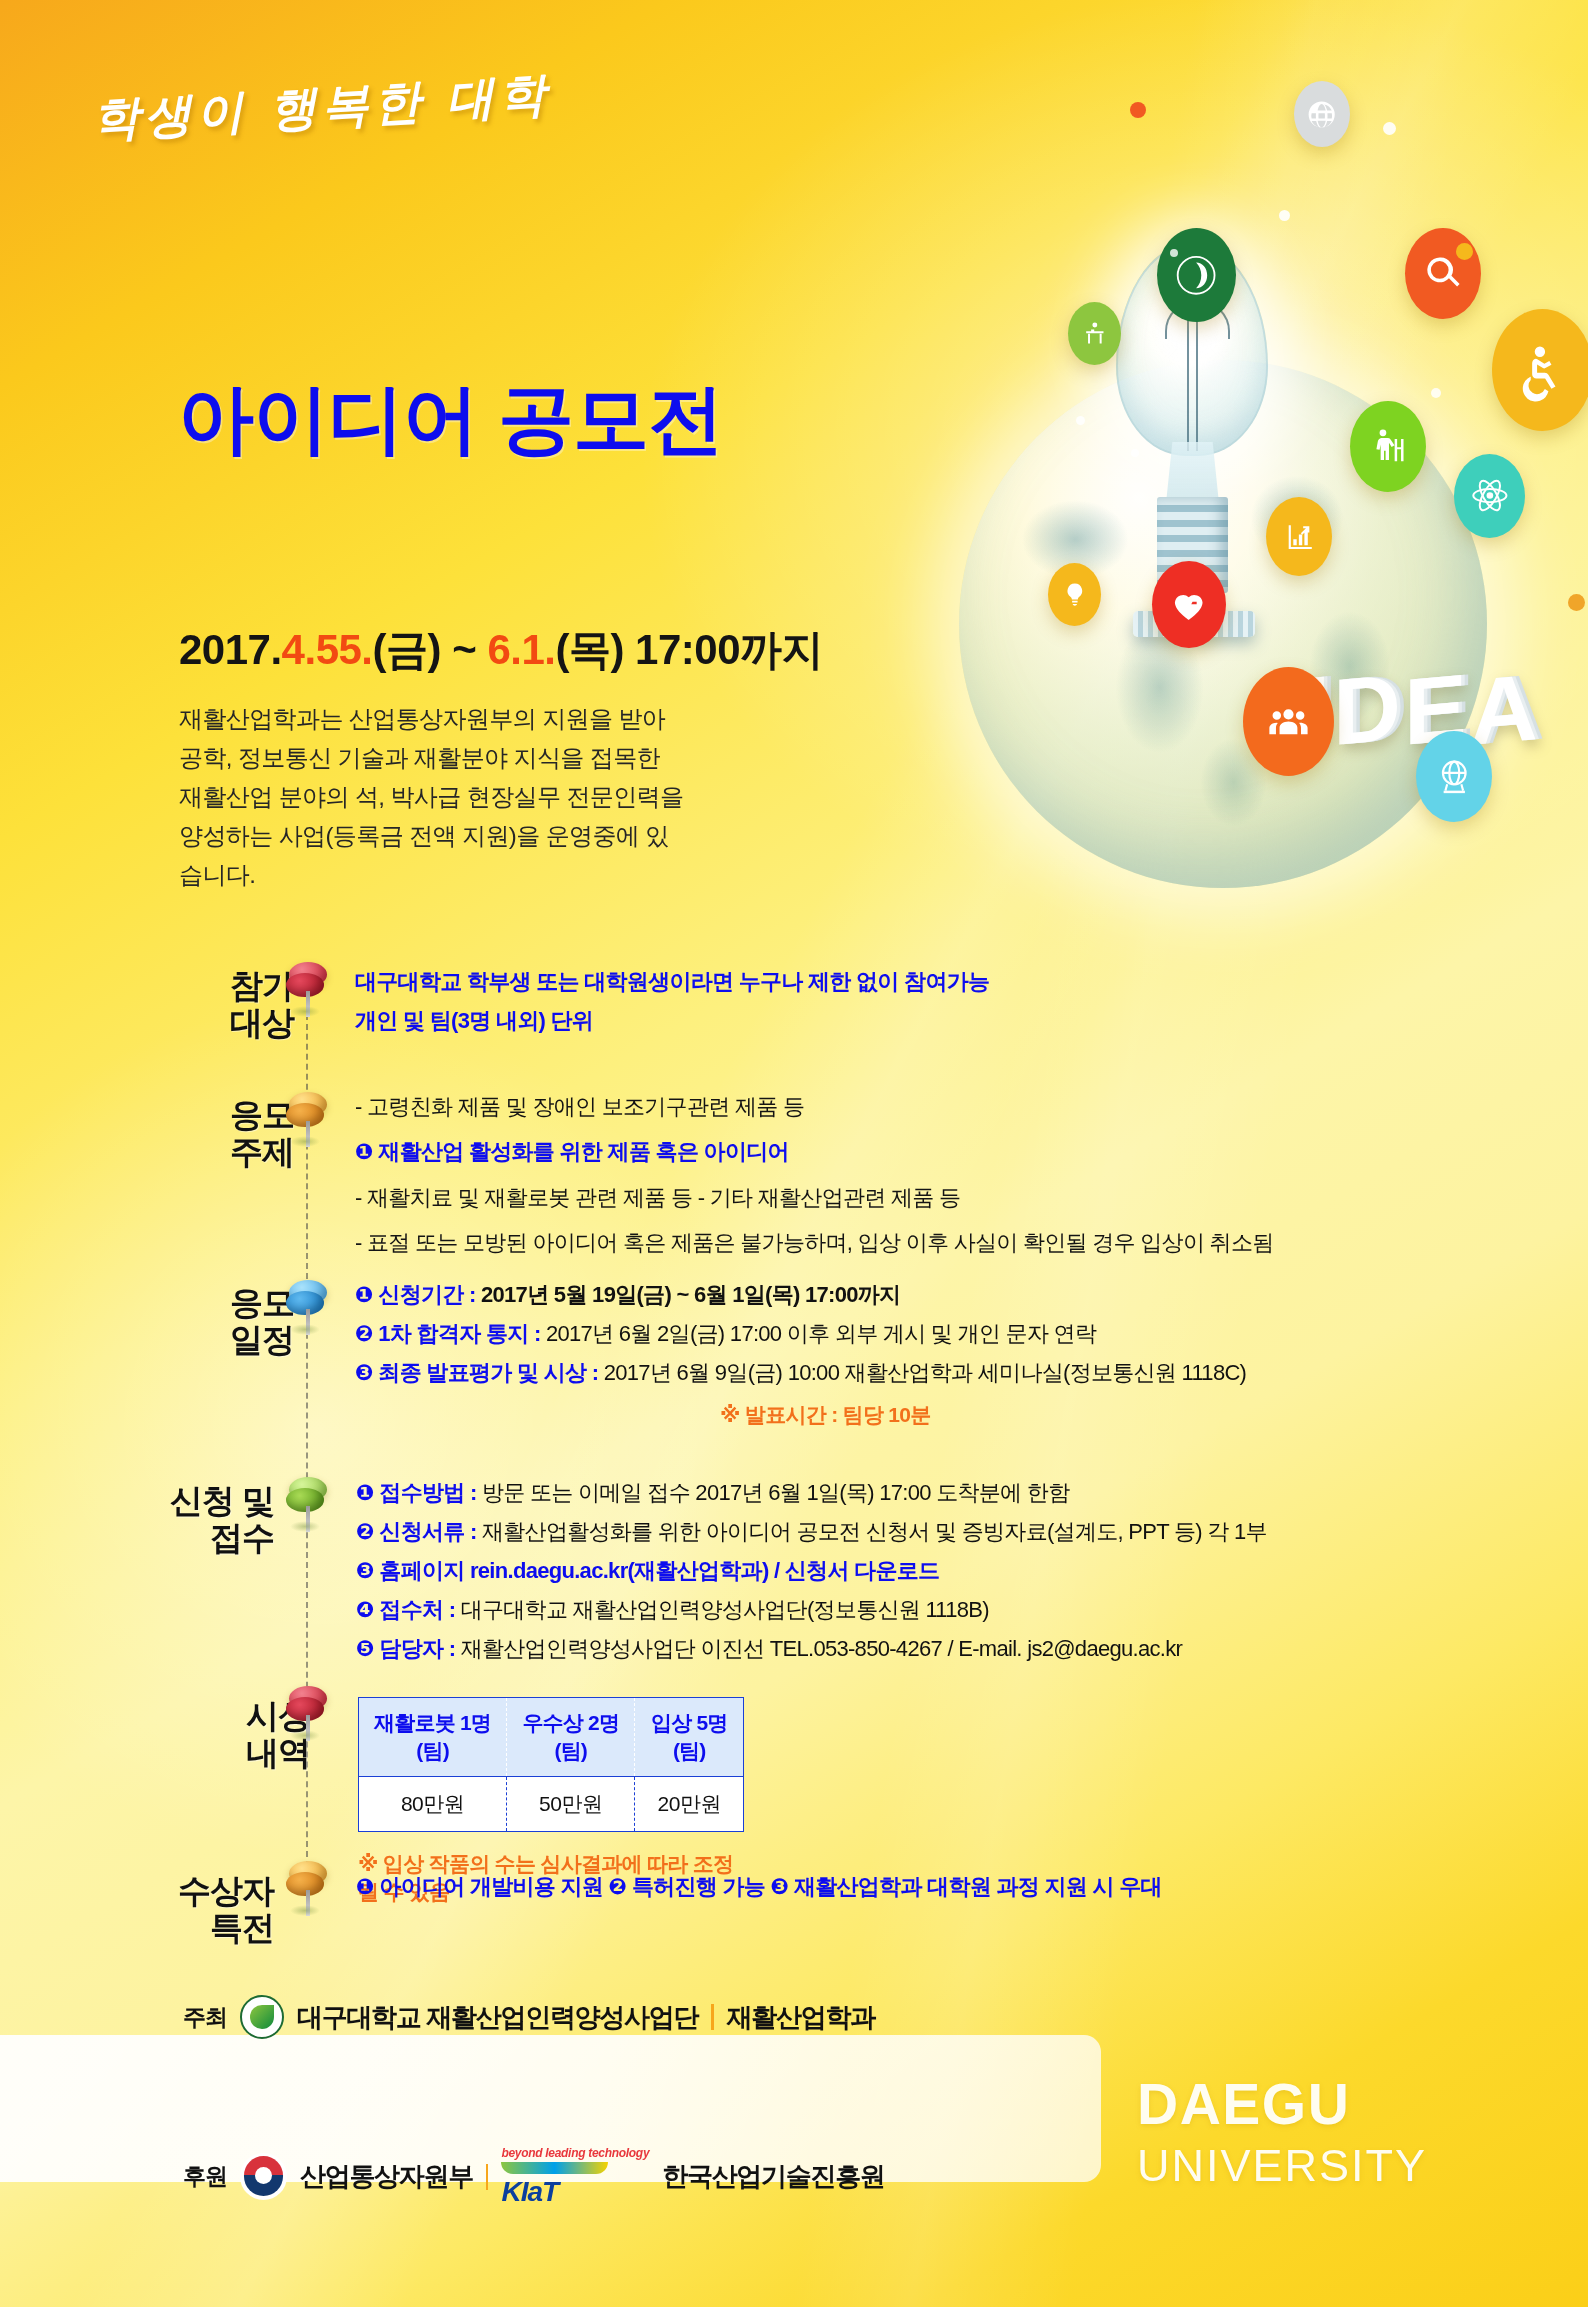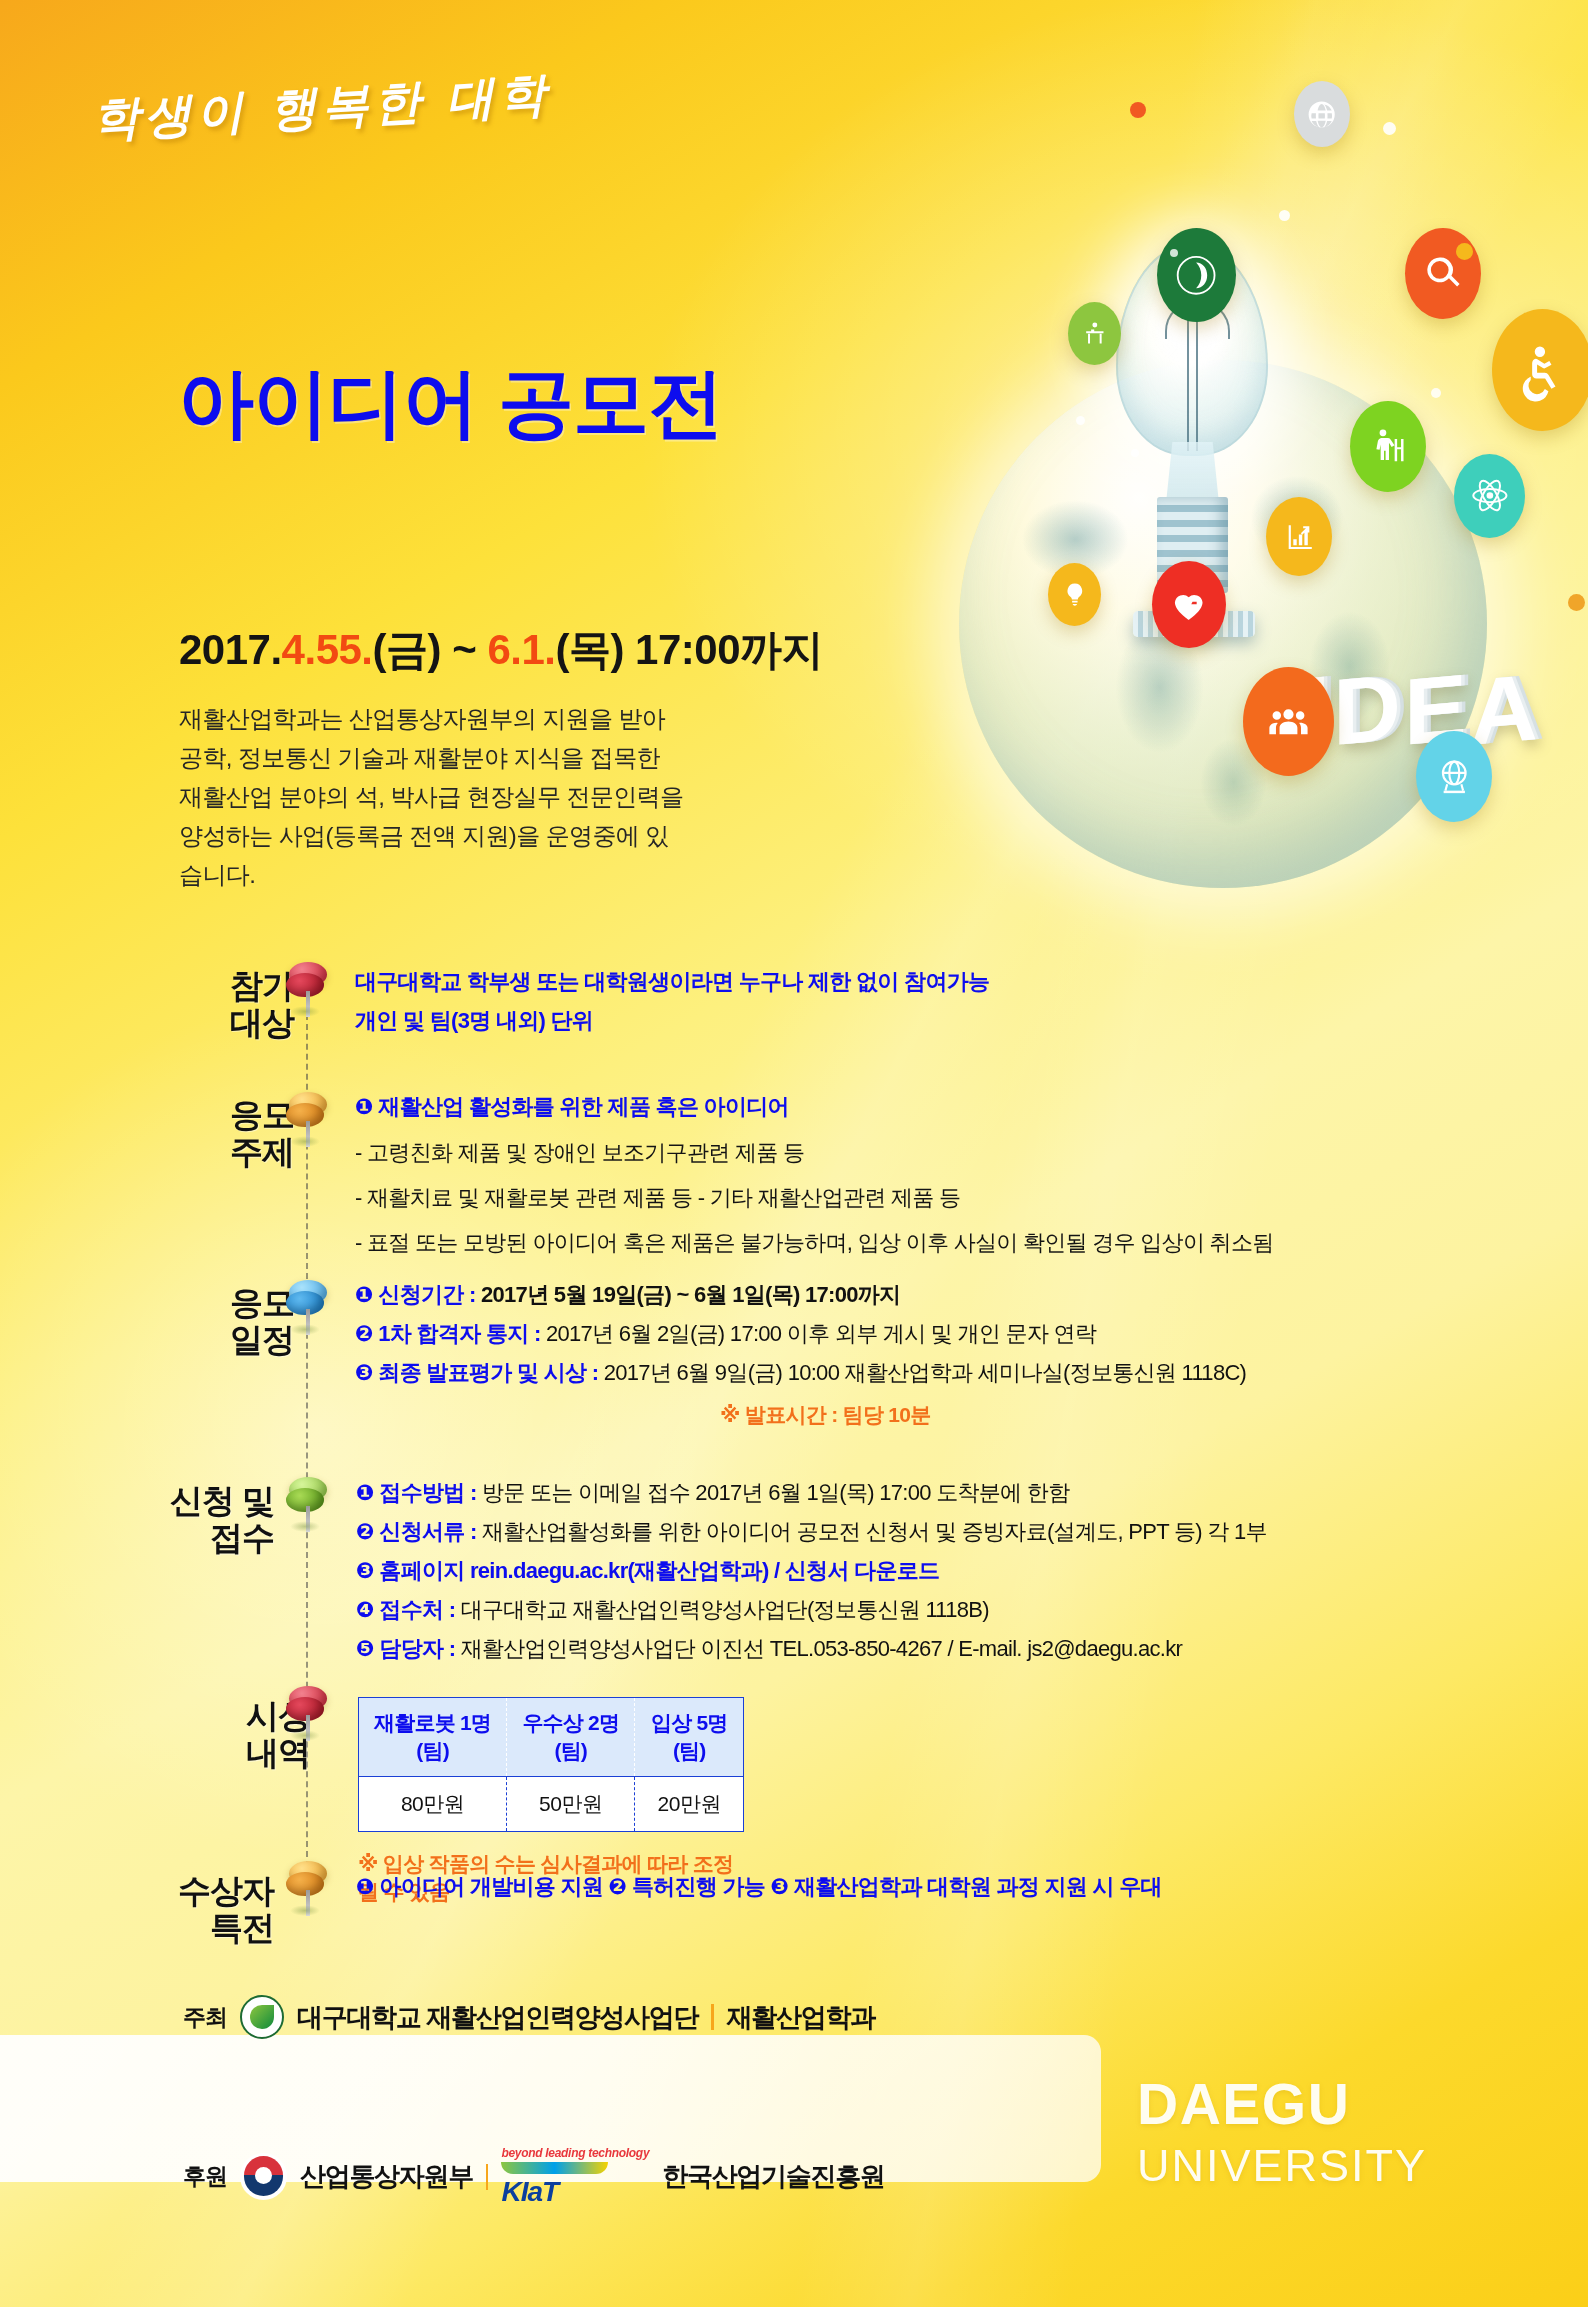--- a/index.html
+++ b/index.html
@@ -105,21 +105,21 @@
   .bub{ position:absolute; border-radius:50%; display:flex; align-items:center; justify-content:center;
         color:#fff; box-shadow:0 7px 17px rgba(170,130,20,.30); }
   .bub svg{ width:56%; height:56%; fill:#fff; }
   .dot{ position:absolute; border-radius:50%; }
 
   
   .head{ position:absolute; left:178px; top:355px; width:761px; }
   .h-line1{ font-size:60px; font-weight:700; color:#0d0dee; letter-spacing:-1px; line-height:1.18;
             text-shadow:1.5px 1.5px 0 rgba(255,255,255,.35); }
   .h-line1 .small{ font-size:38px; }
-  .h-line2{ font-size:76px; font-weight:700; color:#0d0dee; letter-spacing:-1px; line-height:1.16; margin-top:4px;
+  .h-line2{ font-size:76px; font-weight:700; color:#0d0dee; letter-spacing:-1px; line-height:1.16; margin-top:20px;
             text-shadow:1.5px 1.5px 0 rgba(255,255,255,.35); }
 
   .daterow{ position:absolute; left:179px; top:622px; font-size:42px; font-weight:700; color:#141414; letter-spacing:-0.5px; }
   .daterow .red{ color:#f24a12; }
 
   .desc{ position:absolute; left:179px; top:700px; width:507px;
          font-size:24px; line-height:1.62; color:#262626; letter-spacing:-0.6px; }
 
   
   .tl-line{ position:absolute; left:306px; top:994px; width:0; height:883px;
@@ -337,22 +337,22 @@
       <span>응모</span><br>
       <span>주제</span>
     </div>
     <div class="pin" style="left:159px;top:-4px;">
       <div class="cap" style="background:radial-gradient(circle at 34% 30%,#ffe08a,#f0a32a);"></div>
       <div class="cap2" style="background:radial-gradient(circle at 36% 32%,#f4b04a,#d3760d);"></div>
       <div class="needle"></div>
         <div class="shadow"></div>
     </div>
     <div class="body" style="left:228px;top:0;">
+      <div class="ln sub" style="margin-bottom:23px;">- 고령친화 제품 및 장애인 보조기구관련 제품 등</div>
       <div class="ln blue-all" style="margin-bottom:24px;">❶ 재활산업 활성화를 위한 제품 혹은 아이디어</div>
-      <div class="ln sub" style="margin-bottom:23px;">- 고령친화 제품 및 장애인 보조기구관련 제품 등</div>
       <div class="ln sub" style="margin-bottom:23px;">- 재활치료 및 재활로봇 관련 제품 등   - 기타 재활산업관련 제품 등</div>
       <div class="ln sub">- 표절 또는 모방된 아이디어 혹은 제품은 불가능하며, 입상 이후 사실이 확인될 경우 입상이 취소됨</div>
     </div>
   </div>
 
   <div class="sec" style="left:127px;top:1284px;">
     <div class="sec-label" style="left:0;top:0;">
       <span>응모</span><br>
       <span>일정</span>
     </div>

